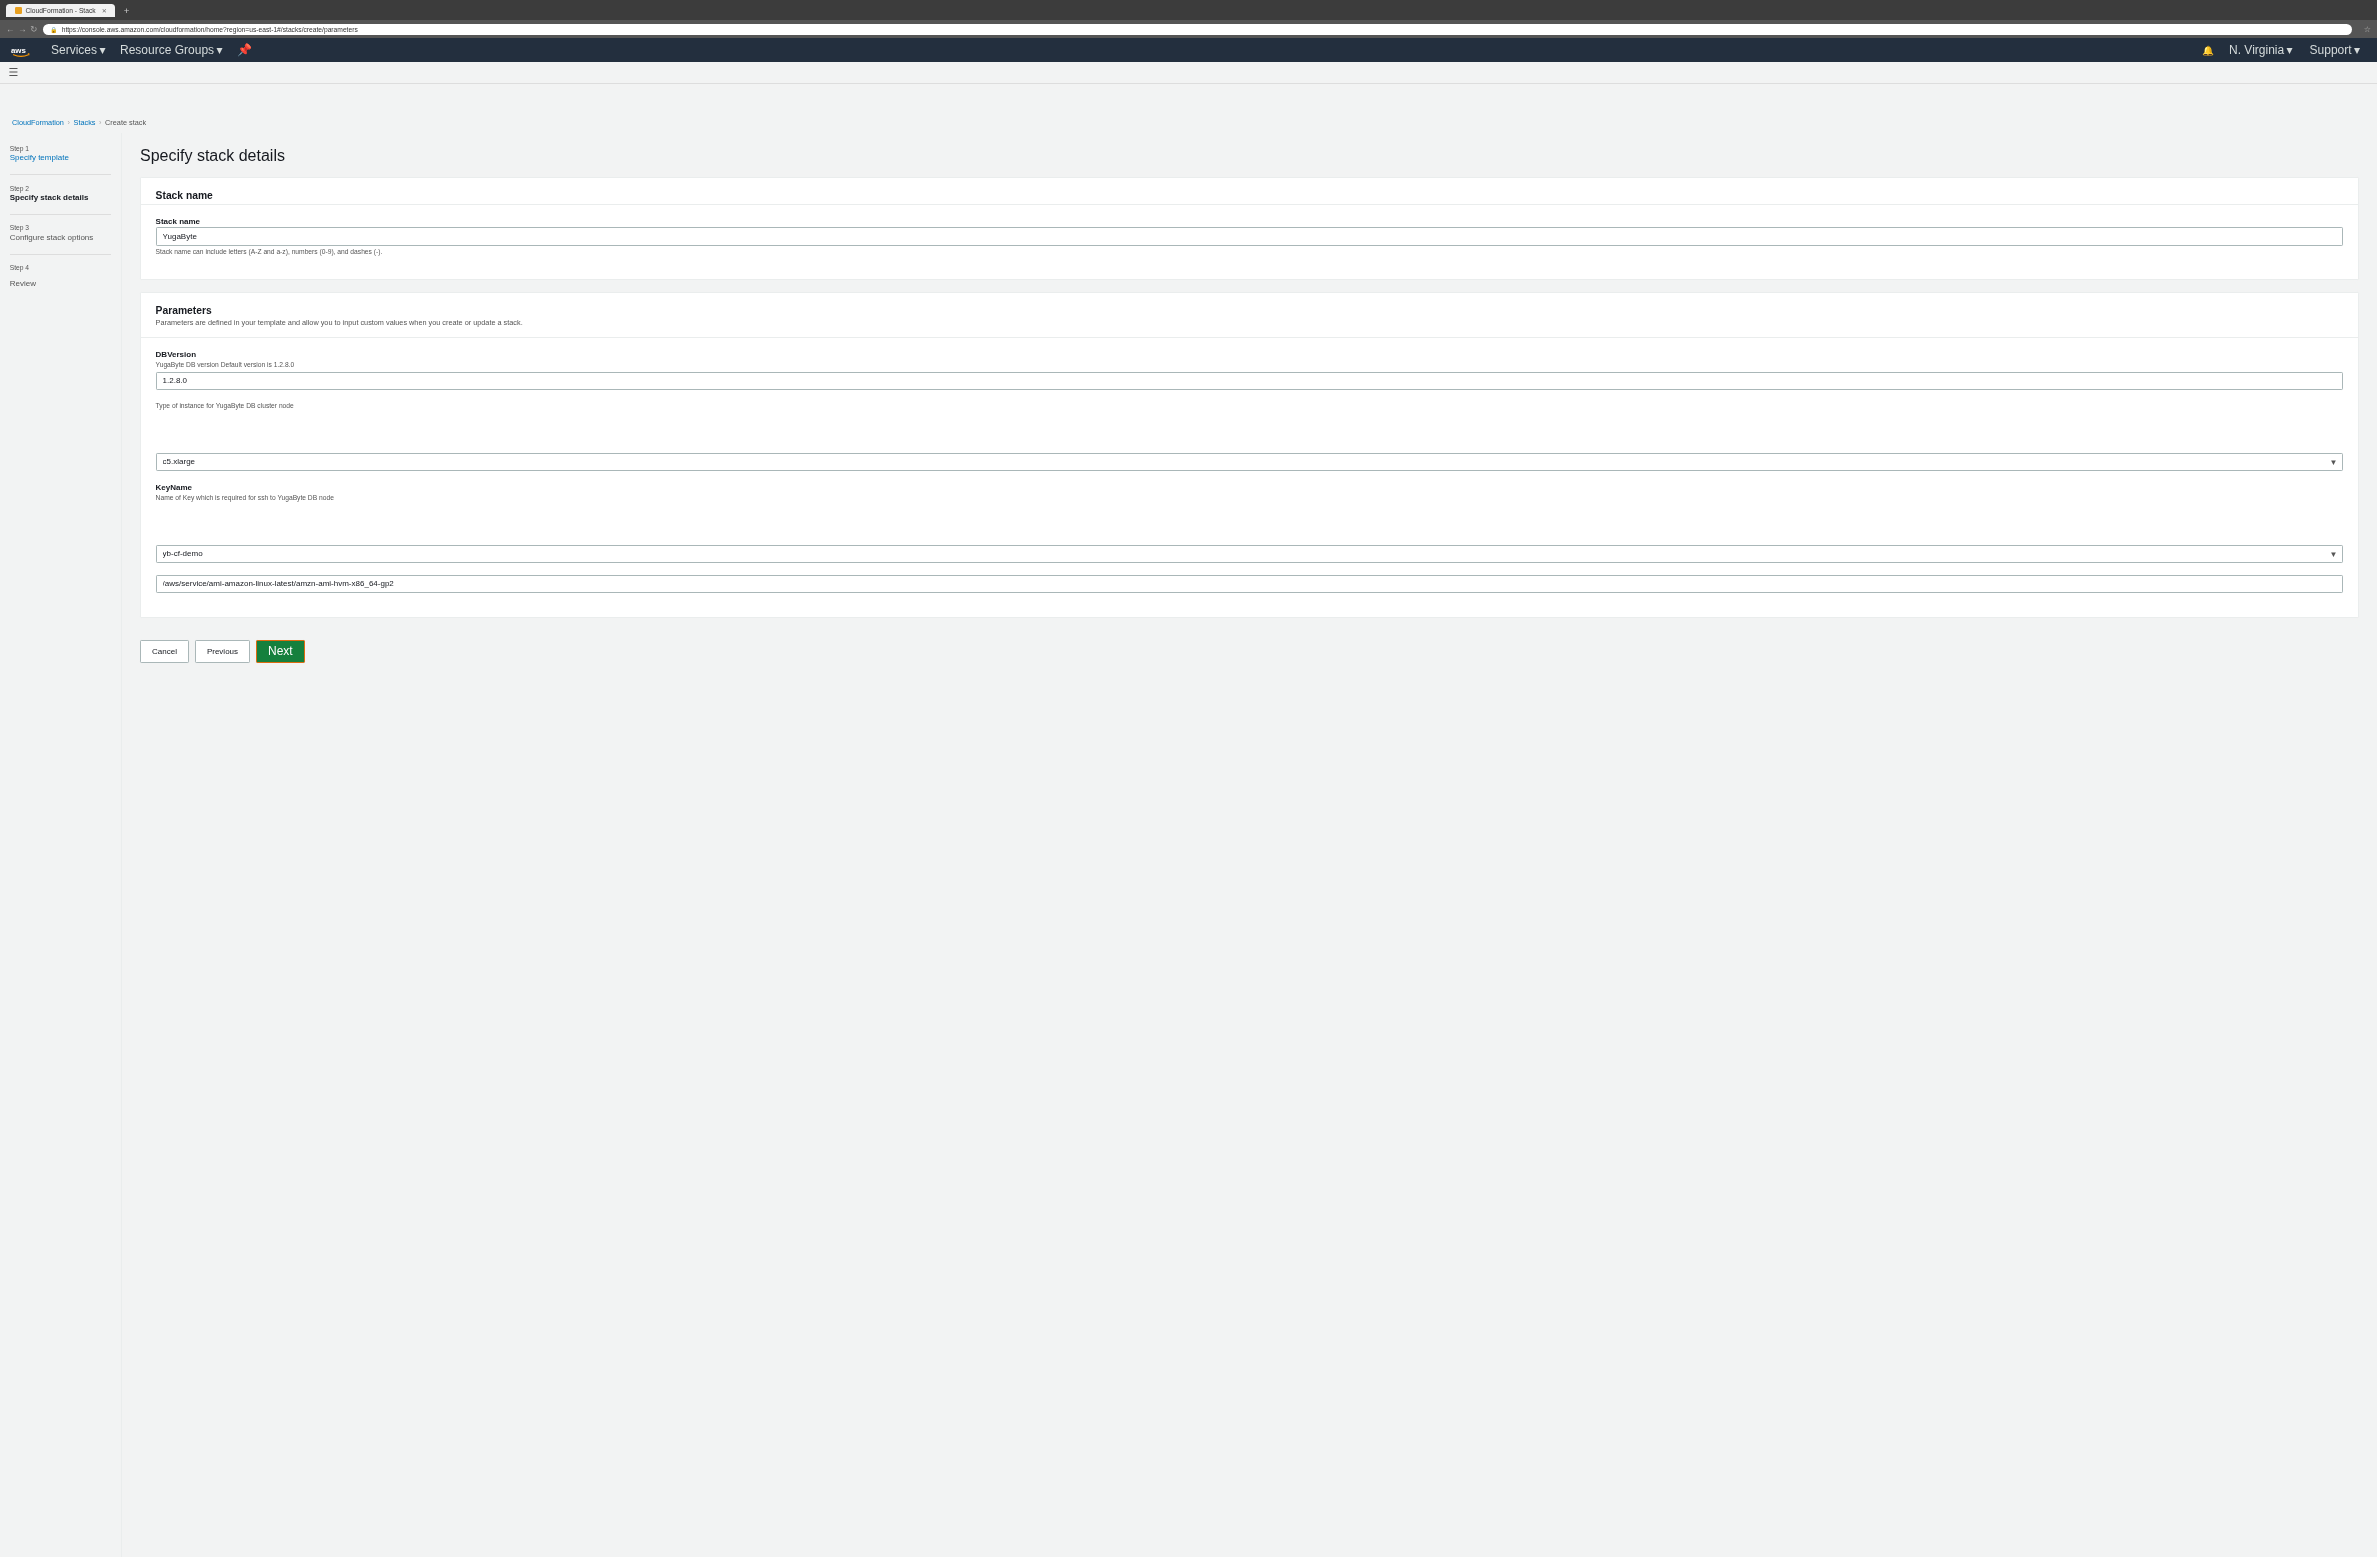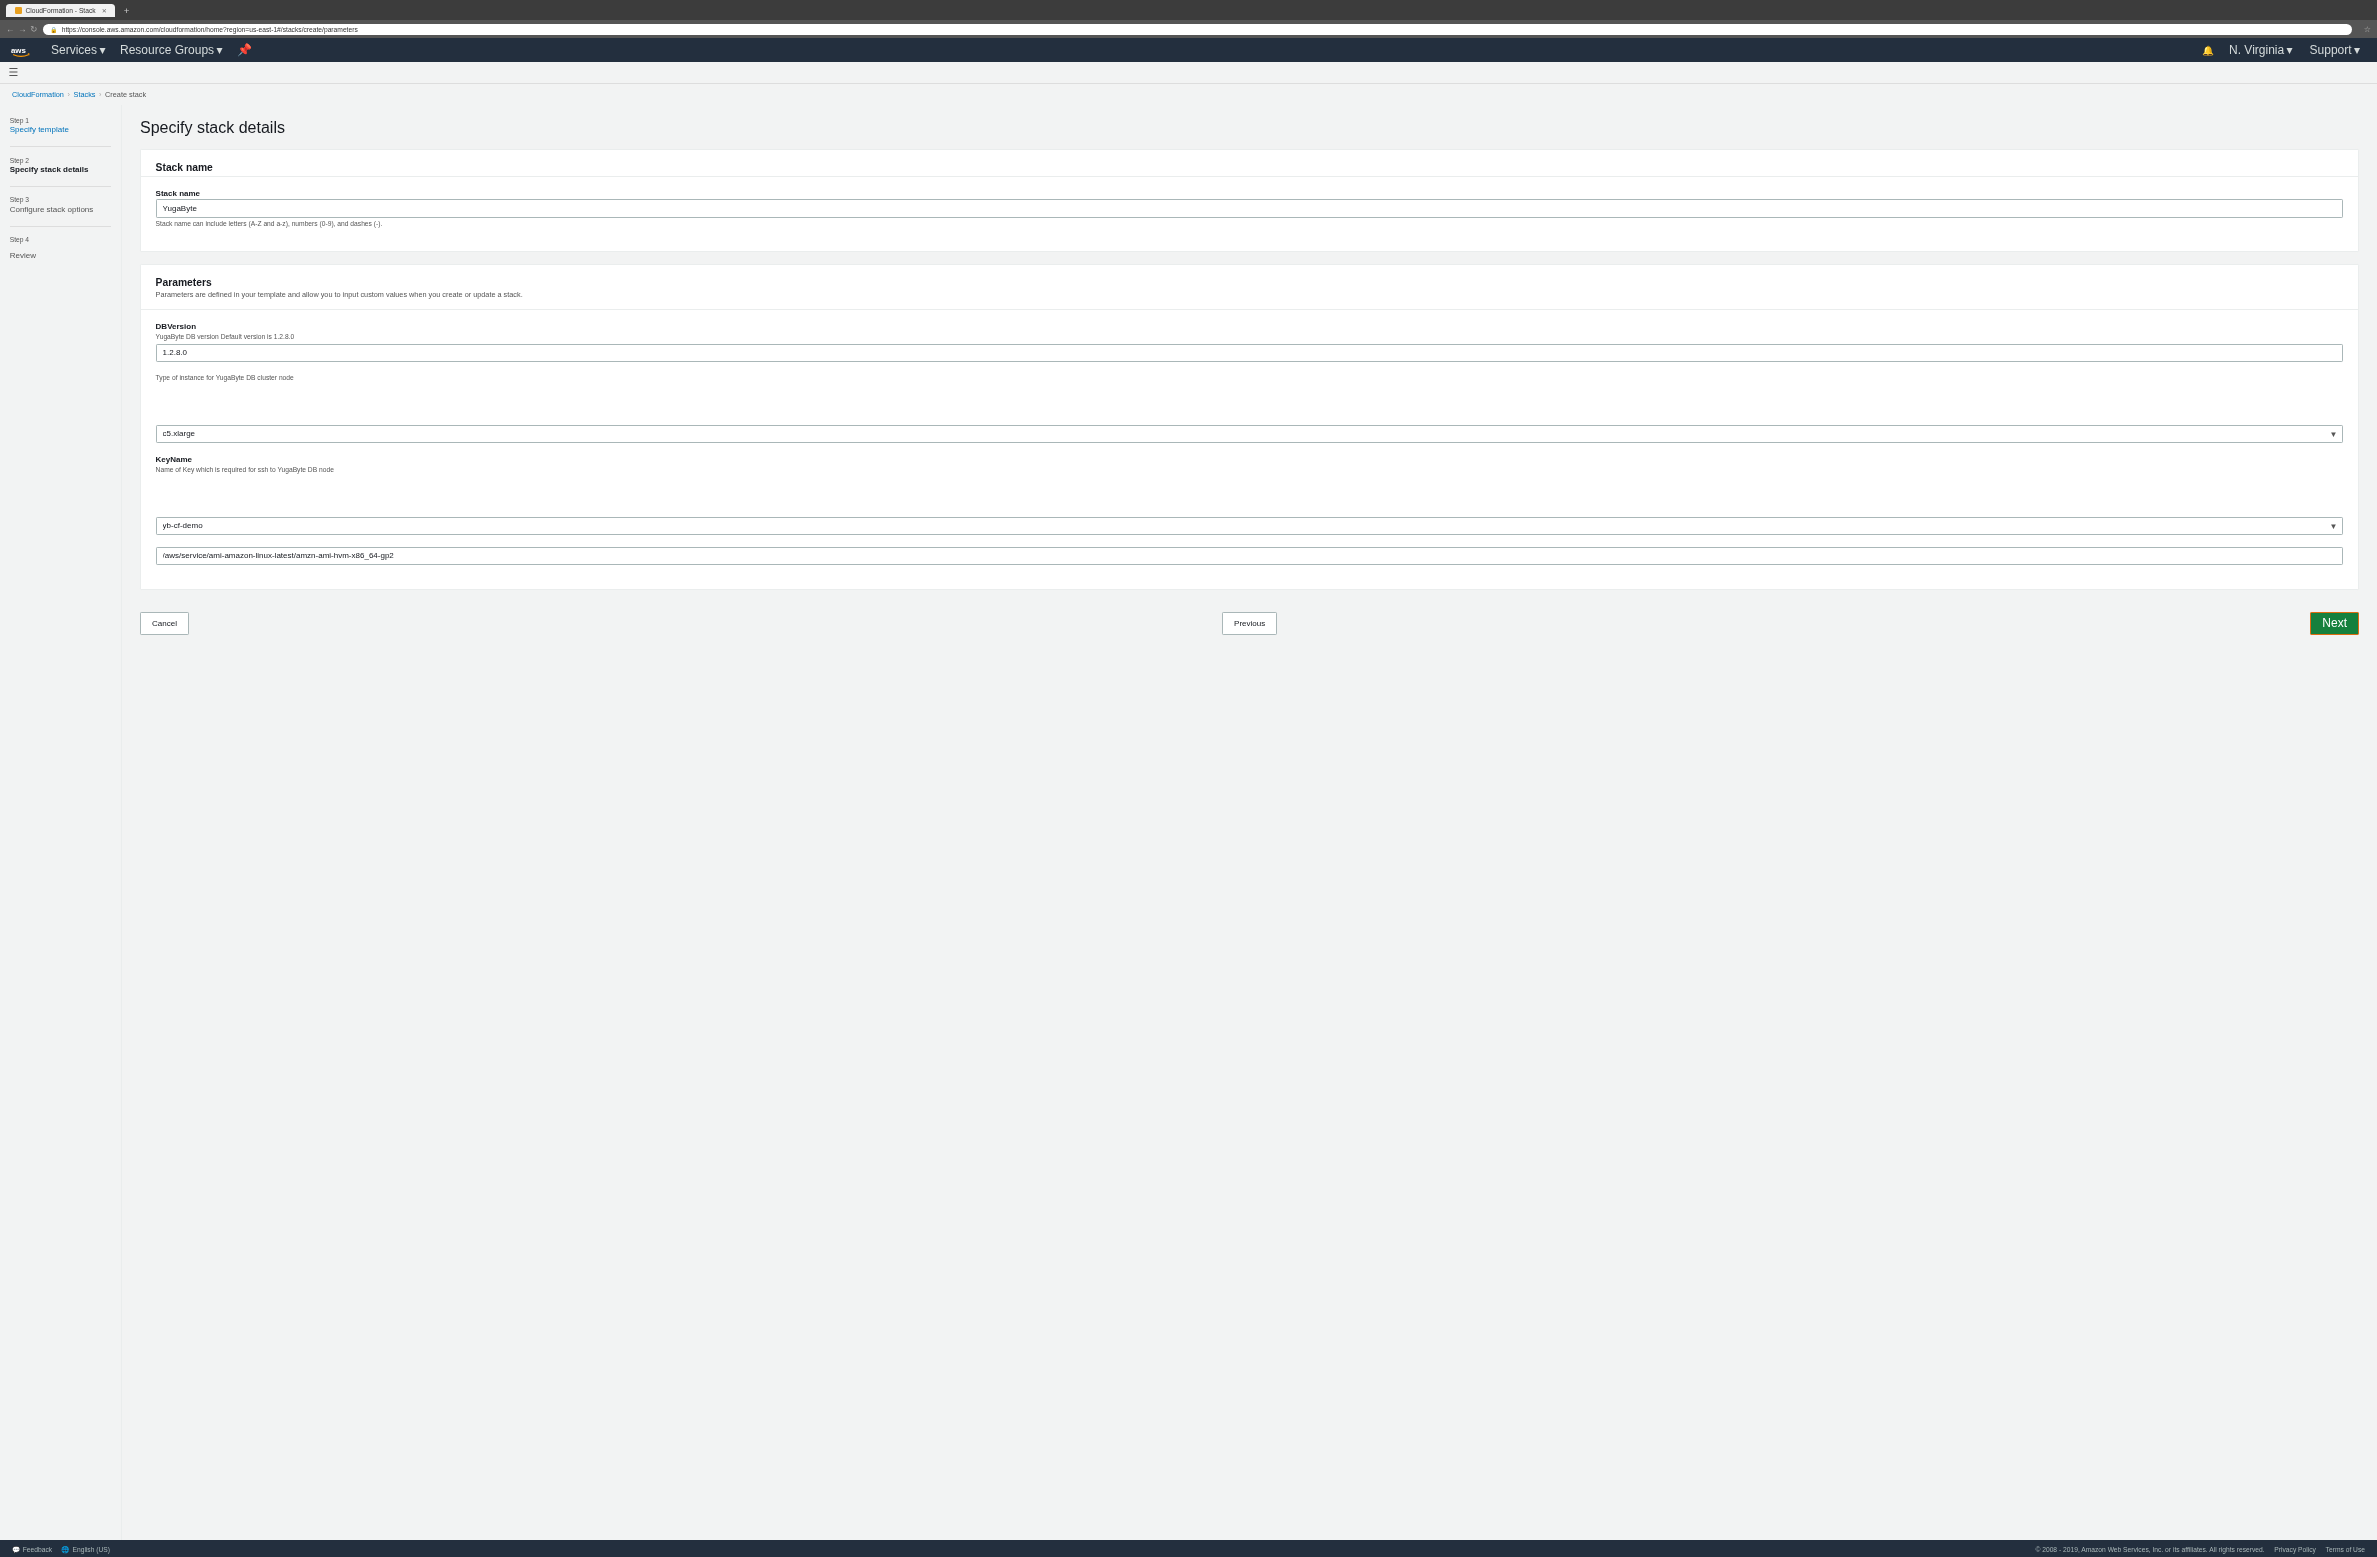--- a/index.html
+++ b/index.html
@@ -119,20 +119,21 @@
 
     
     .breadcrumb-bar {
       background: #f2f3f3;
       padding: 6px 12px;
       display: flex;
       align-items: flex-start;
       gap: 3.6px;
       font-size: 7.3px;
       color: #0073bb;
+      margin-top: 28px;
     }
     .breadcrumb-sep { color: #aaa; font-size: 7.3px; }
     .breadcrumb-current { color: #555; }
     .breadcrumb-link { cursor: pointer; }
 
     
     .main-layout {
       display: flex;
       min-height: calc(100vh - 122px);
     }
@@ -238,21 +239,21 @@
       right: 6px;
       top: 50%;
       transform: translateY(-50%);
       pointer-events: none;
       color: #555;
     }
 
     
     .action-bar {
       display: flex;
-      justify-content: space-between;
+      justify-content: flex-start;
       gap: 6px;
       padding: 9.7px 0;
     }
     .btn-cancel {
       background: #fff;
       color: #16191f;
       border: 0.6px solid #aab7b8;
       border-radius: 1.2px;
       padding: 3.6px 11px;
       font-size: 8px;

